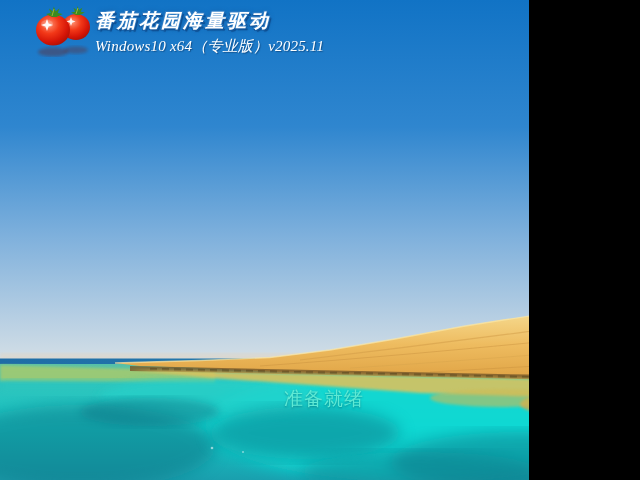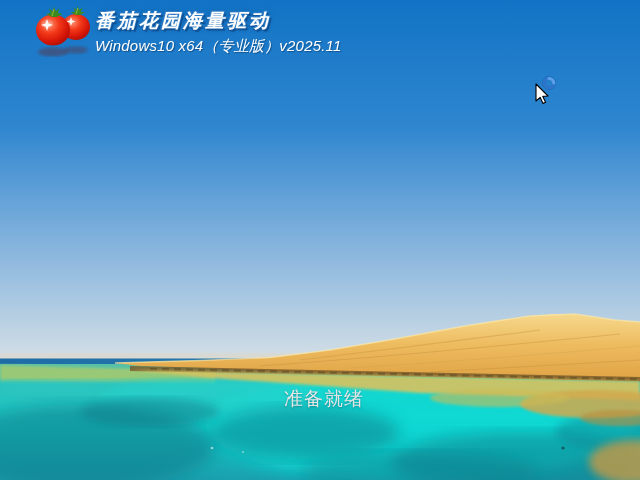--- a/index.html
+++ b/index.html
@@ -1,20 +1,20 @@
 <!DOCTYPE html>
 <html><head>
 <meta charset="utf-8">
 <style>
   html, body { margin: 0; padding: 0; background: #000; }
   .screen {
     position: relative;
-    width: 640px; height: 480px;
+    width: 529px; height: 480px;
     overflow: hidden;
-    font-family: Liberation Sans, sans-serif;
+    font-family: Liberation Serif, serif;
     user-select: none;
   }
   .scene { position: absolute; left: 0; top: 0; width: 640px; height: 480px; display: block; }
 
   .brand { position: absolute; left: 27px; top: 5px; display: flex; align-items: flex-start; }
   .brand-logo { width: 68px; height: 52px; flex: 0 0 auto; }
   .brand-text { margin-left: 0px; padding-top: 3px; }
   .brand-title {
     color: #ffffff;
     font-size: 19px;
@@ -33,21 +33,21 @@
     font-size: 15px;
     font-style: italic;
     letter-spacing: 0.2px;
     white-space: nowrap;
     text-shadow: 1px 1px 1px rgba(10, 60, 110, 0.65);
   }
 
   .status-text {
     position: absolute;
     left: 284px; top: 386px;
-    color: #e5e5e5;
+    color: #5eead4;
     font-size: 19px;
     letter-spacing: 1px;
     white-space: nowrap;
     text-shadow: 0 1px 2px rgba(0, 70, 90, 0.45);
   }
 
   .cursor { position: absolute; left: 530px; top: 74px; width: 30px; height: 32px; }
 </style>
 </head>
 <body>

